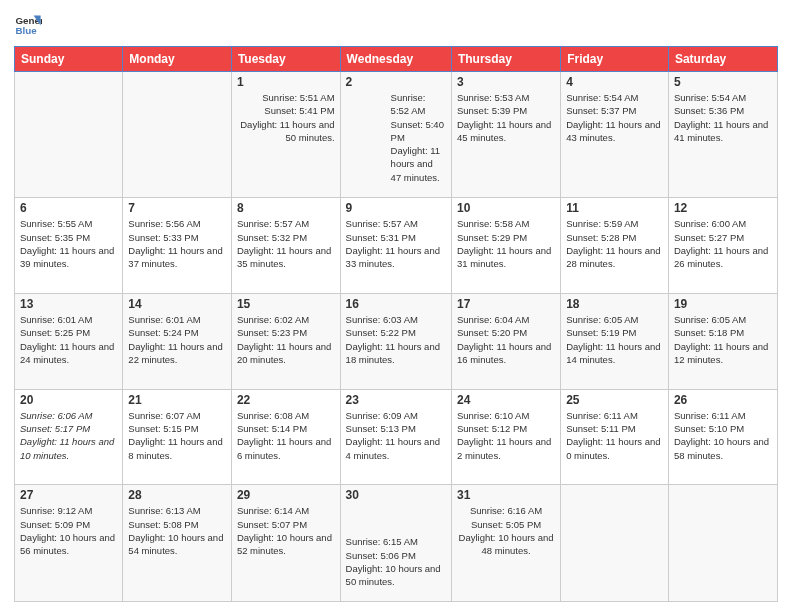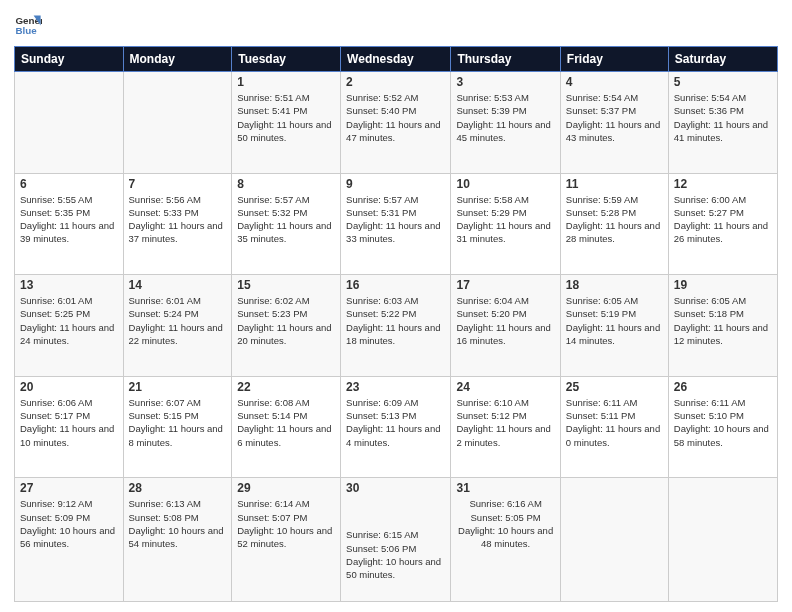--- a/index.html
+++ b/index.html
@@ -44,21 +44,21 @@
     .location {
       font-size: 13px;
       color: #555;
     }
     .calendar {
       width: 100%;
       border-collapse: collapse;
       flex: 1;
     }
     .calendar thead tr th {
-      background: #0f172a;
+      background: #ef4444;
       color: #fff;
       font-size: 12px;
       font-weight: 600;
       padding: 5px 6px;
       text-align: left;
       border: 1px solid #5580cc;
     }
     .calendar tbody tr td {
       border: 1px solid #ccc;
       vertical-align: top;
@@ -119,27 +119,27 @@
           <th>Friday</th>
           <th>Saturday</th>
         </tr>
     </thead>
     <tbody id="calendar-body">
         <tr>
           <td class="empty"></td>
           <td class="empty"></td>
           <td>
             <span class="day-num">1</span>
-            <div class="day-info" style="white-space: pre-line;">Sunrise: 5:51 AM
+            <div class="day-info" style="white-space: pre-line; text-align: right;">Sunrise: 5:51 AM
 Sunset: 5:41 PM
 Daylight: 11 hours and 50 minutes.</div>
           </td>
           <td>
             <span class="day-num">2</span>
-            <div class="day-info" style="white-space: pre-line;">Sunrise: 5:52 AM
+            <div class="day-info" style="white-space: pre-line; margin-left: 45px;">Sunrise: 5:52 AM
 Sunset: 5:40 PM
 Daylight: 11 hours and 47 minutes.</div>
           </td>
           <td>
             <span class="day-num">3</span>
             <div class="day-info" style="white-space: pre-line;">Sunrise: 5:53 AM
 Sunset: 5:39 PM
 Daylight: 11 hours and 45 minutes.</div>
           </td>
           <td>
@@ -239,21 +239,21 @@
           <td>
             <span class="day-num">19</span>
             <div class="day-info" style="white-space: pre-line;">Sunrise: 6:05 AM
 Sunset: 5:18 PM
 Daylight: 11 hours and 12 minutes.</div>
           </td>
         </tr>
         <tr>
           <td>
             <span class="day-num">20</span>
-            <div class="day-info" style="white-space: pre-line;">Sunrise: 6:06 AM
+            <div class="day-info" style="white-space: pre-line; font-style: italic;">Sunrise: 6:06 AM
 Sunset: 5:17 PM
 Daylight: 11 hours and 10 minutes.</div>
           </td>
           <td>
             <span class="day-num">21</span>
             <div class="day-info" style="white-space: pre-line;">Sunrise: 6:07 AM
 Sunset: 5:15 PM
 Daylight: 11 hours and 8 minutes.</div>
           </td>
           <td>

